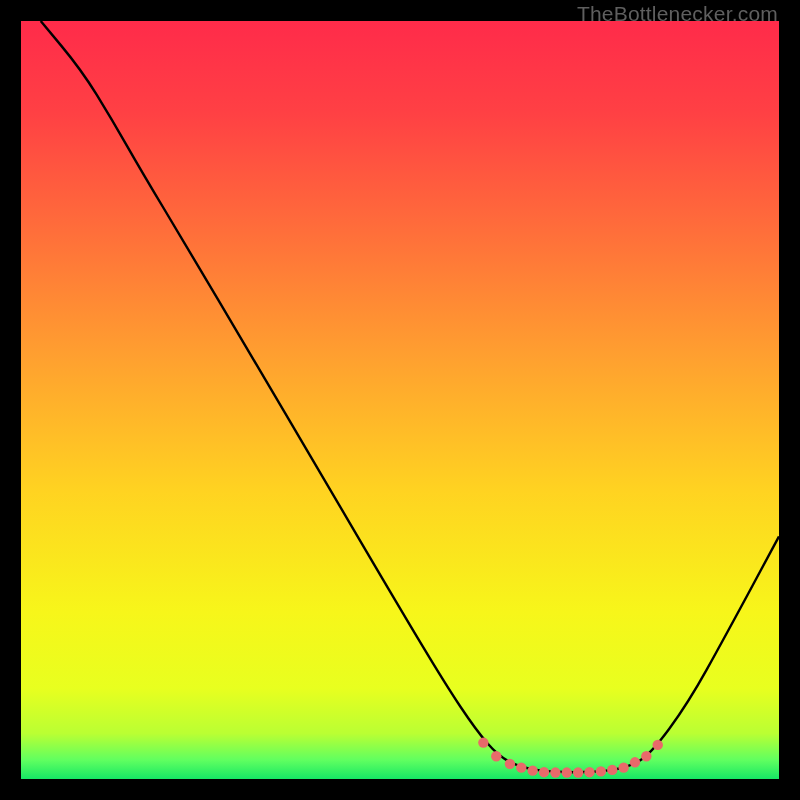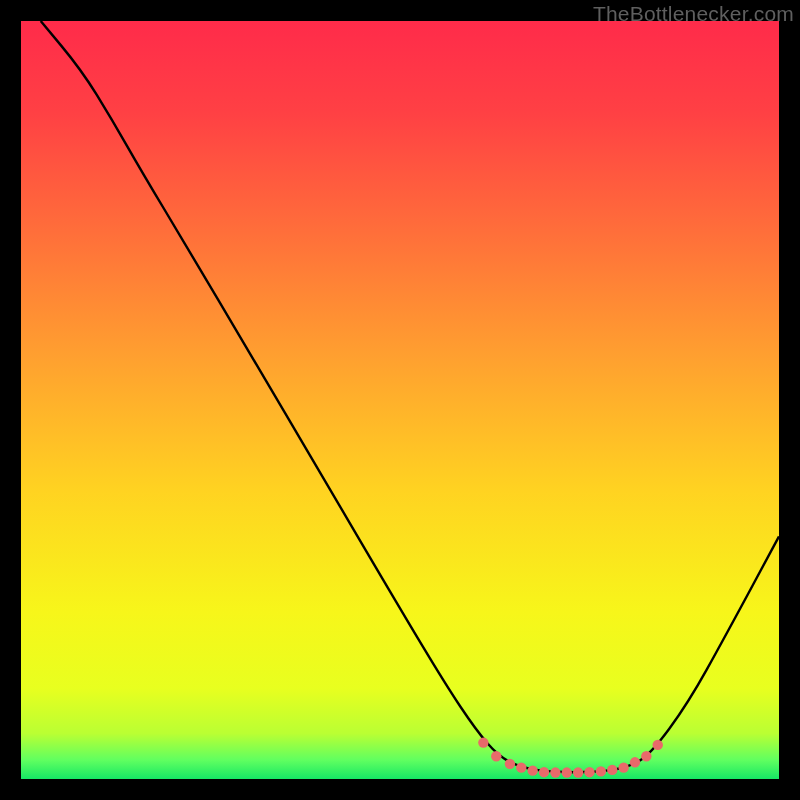--- a/index.html
+++ b/index.html
@@ -29,21 +29,21 @@
   .curve-svg {
     position: absolute;
     left: 0;
     top: 0;
     width: 758px;
     height: 758px;
   }
   .watermark {
     position: absolute;
     top: 2px;
-    right: 6px;
+    right: 22px;
     color: #5f5f5f;
     font-size: 21px;
     font-weight: 500;
     letter-spacing: 0.2px;
   }
 </style>
 </head>
 <body>
 
 <div class="frame">

